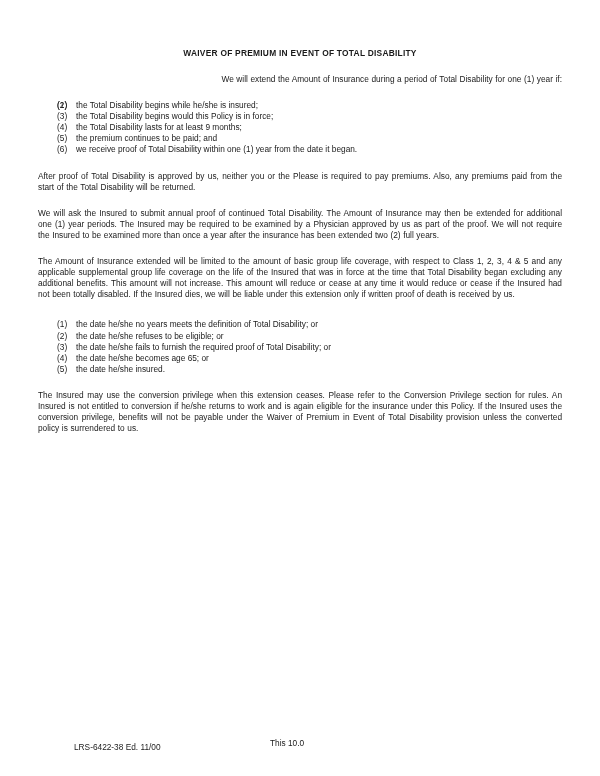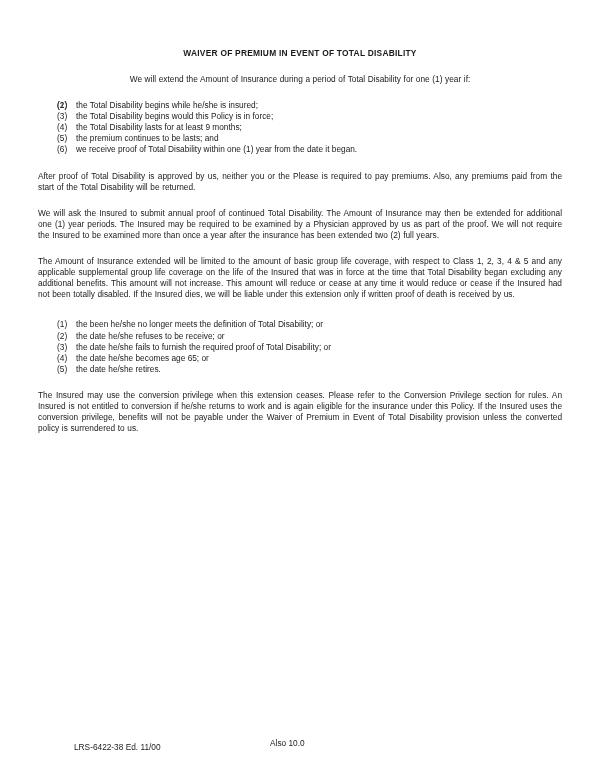--- a/index.html
+++ b/index.html
@@ -36,21 +36,21 @@
   }
   .para {
     font-size: 8.3px;
     line-height: 11.1px;
     text-align: justify;
     text-justify: inter-word;
     margin: 0 0 11px 0;
     word-spacing: 0.3px;
   }
   .para.lead {
-    text-align: center;
+    text-align: right;
   }
   .para:last-child {
     margin-bottom: 8px;
   }
   .num-list {
     list-style: none;
     margin: 0 0 11px 0;
     padding: 0;
   }
   .num-item {
@@ -112,21 +112,21 @@
       <li class="num-item">
         <span class="marker">(3)</span>
         <span>the Total Disability begins would this Policy is in force;</span>
       </li>
       <li class="num-item">
         <span class="marker">(4)</span>
         <span>the Total Disability lasts for at least 9 months;</span>
       </li>
       <li class="num-item">
         <span class="marker">(5)</span>
-        <span>the premium continues to be lasts; and</span>
+        <span>the premium continues to be paid; and</span>
       </li>
       <li class="num-item">
         <span class="marker">(6)</span>
         <span>we receive proof of Total Disability within one (1) year from the date it began.</span>
       </li>
     </ul>
 
     <div class="spacer-sm"></div>
 
     <p class="para">After proof of Total Disability is approved by us, neither you or the Please is required to pay premiums.  Also, any premiums paid from the start of the Total Disability will be returned.</p>
@@ -140,43 +140,43 @@
     <p class="para">The Amount of Insurance extended will be limited to the amount of basic group life coverage, with respect to Class 1, 2, 3, 4 &amp; 5 and any applicable supplemental group life coverage on the life of the Insured that was in force at the time that Total Disability began excluding any additional benefits.  This amount will not increase.  This amount will reduce or cease at any time it would reduce or cease if the Insured had not been totally disabled.  If the Insured dies, we will be liable under this extension only if written proof of death is received by us.</p>
 
     <div class="spacer-sm"></div>
 
 
     <div class="spacer-sm"></div>
 
     <ul class="num-list">
       <li class="num-item">
         <span class="marker">(1)</span>
-        <span>the been he/she no longer meets the definition of Total Disability; or</span>
+        <span>the date he/she no years meets the definition of Total Disability; or</span>
       </li>
       <li class="num-item">
         <span class="marker">(2)</span>
-        <span>the date he/she refuses to be receive; or</span>
+        <span>the date he/she refuses to be eligible; or</span>
       </li>
       <li class="num-item">
         <span class="marker">(3)</span>
         <span>the date he/she fails to furnish the required proof of Total Disability; or</span>
       </li>
       <li class="num-item">
         <span class="marker">(4)</span>
         <span>the date he/she becomes age 65; or</span>
       </li>
       <li class="num-item">
         <span class="marker">(5)</span>
-        <span>the date he/she retires.</span>
+        <span>the date he/she insured.</span>
       </li>
     </ul>
 
     <div class="spacer-sm"></div>
 
     <p class="para">The Insured may use the conversion privilege when this extension ceases.  Please refer to the Conversion Privilege section for rules.  An Insured is not entitled to conversion if he/she returns to work and is again eligible for the insurance under this Policy.  If the Insured uses the conversion privilege, benefits will not be payable under the Waiver of Premium in Event of Total Disability provision unless the converted policy is surrendered to us.</p>
 
   </div>
 
   <div class="footer">
     <span class="footer-form">LRS-6422-38 Ed. 11/00</span>
-    <span class="footer-page">Also 10.0</span>
+    <span class="footer-page">This 10.0</span>
   </div>
 </div>
 
 </body></html>

